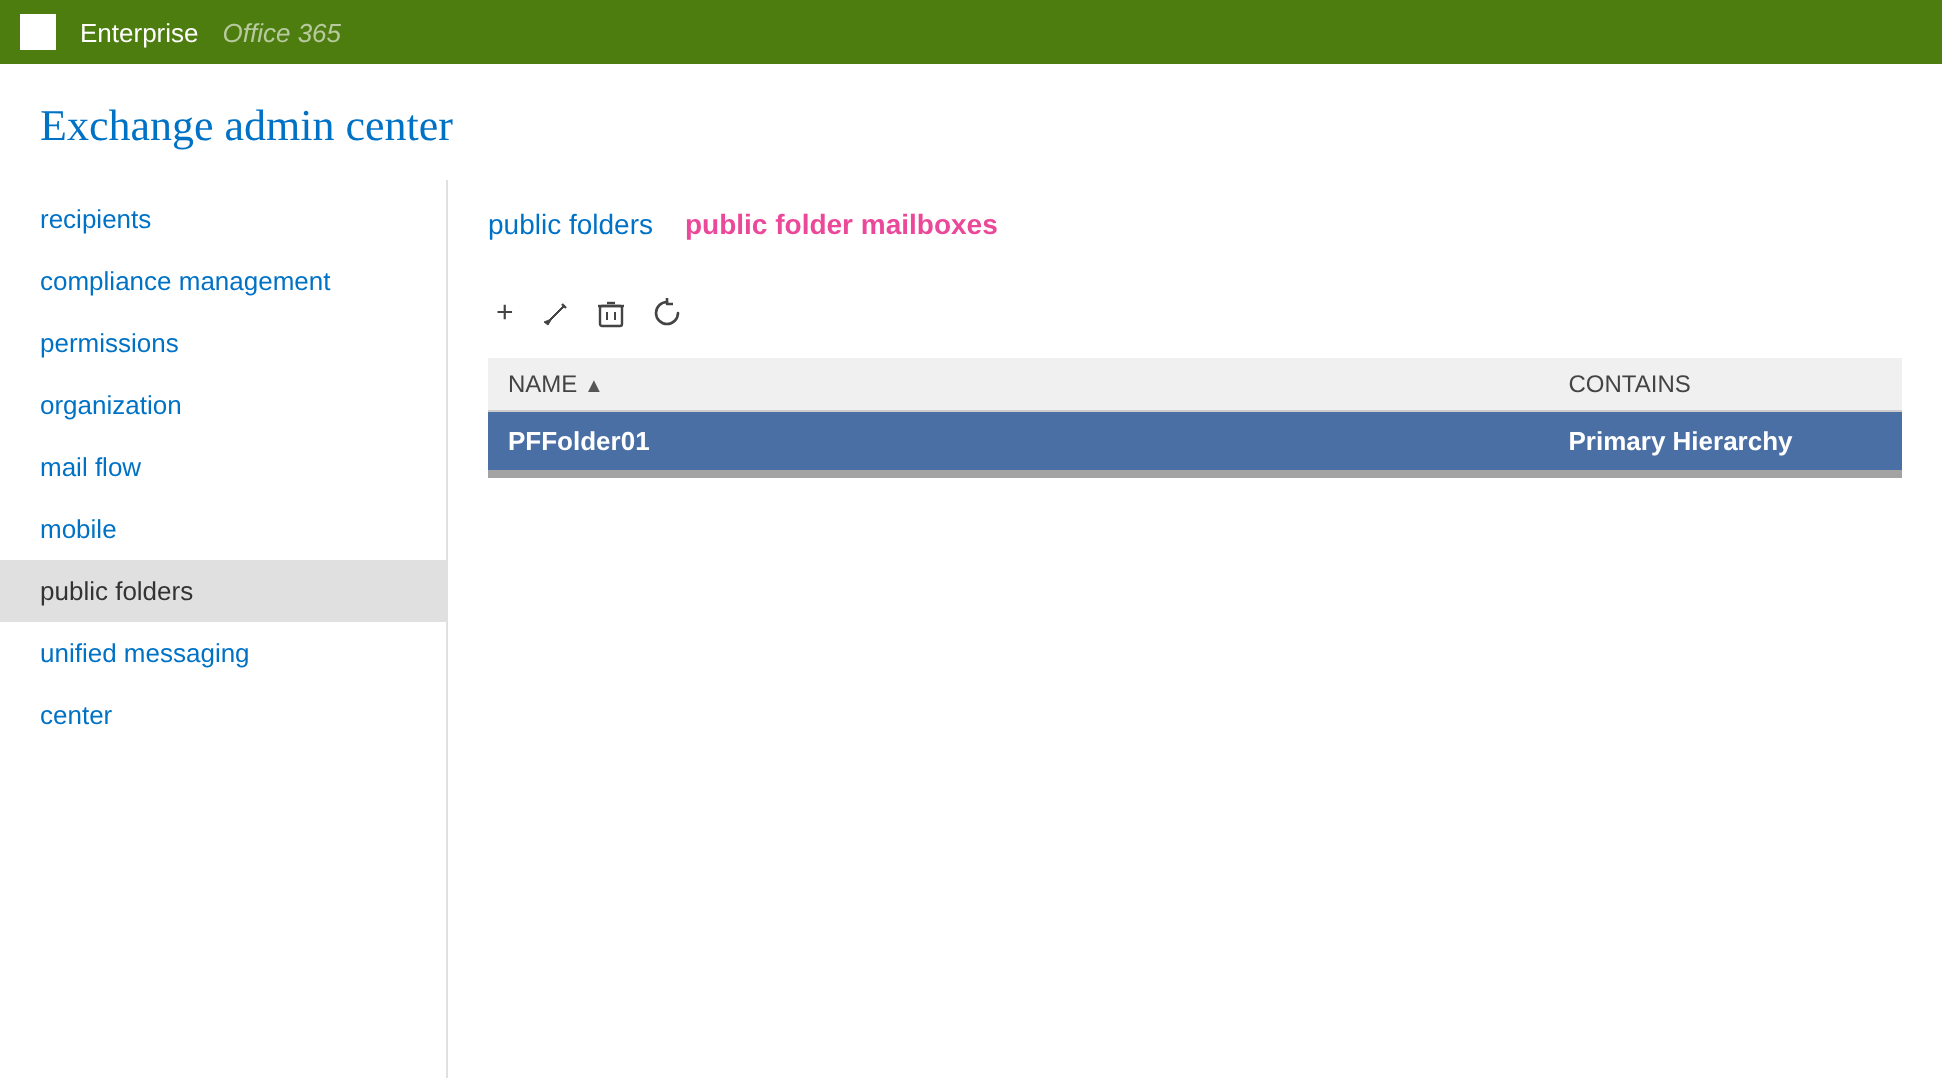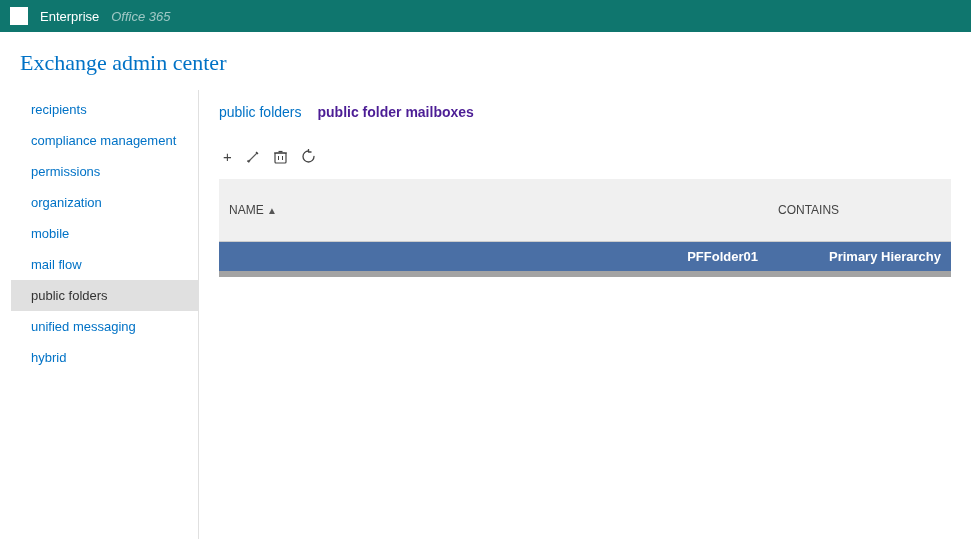--- a/index.html
+++ b/index.html
@@ -1,20 +1,20 @@
 <!DOCTYPE html>
 <html><head>
   <meta charset="utf-8">
   <style>
     * { margin: 0; padding: 0; box-sizing: border-box; }
     body { font-family: 'Segoe UI', Arial, sans-serif; font-size: 13px; color: #333; background: #fff; height: 541px; width: 971px; overflow: hidden; }
 
     
     .topbar {
-      background: #0f766e;
+      background: #4d7c0f;
       height: 32px;
       display: flex;
       align-items: center;
       padding: 0 10px;
       gap: 12px;
     }
     .topbar-logo {
       width: 18px; height: 18px;
       background: white;
       display: flex; align-items: center; justify-content: center;
@@ -41,25 +41,24 @@
     }
 
     
     .main-layout {
       display: flex;
       height: calc(541px - 32px - 60px);
     }
 
     
     .sidebar {
-      width: 188px;
+      width: 224px;
       flex-shrink: 0;
       border-right: 1px solid #e0e0e0;
       padding-top: 4px;
-      margin-left: 11px;
     }
     .sidebar-item {
       padding: 8px 20px;
       cursor: pointer;
       color: #0072C6;
       font-size: 13px;
       display: block;
     }
     .sidebar-item.active {
       background: #e0e0e0;
@@ -82,21 +81,21 @@
       padding: 14px 0 10px 0;
       border-bottom: none;
     }
     .tab {
       font-size: 14px;
       cursor: pointer;
       padding-bottom: 2px;
       text-decoration: none;
     }
     .tab.inactive { color: #0072C6; }
-    .tab.active-tab { color: #4c1d95; font-weight: 600; text-decoration: none; }
+    .tab.active-tab { color: #ec4899; font-weight: 600; text-decoration: none; }
 
     
     .toolbar {
       display: flex;
       align-items: center;
       gap: 6px;
       padding: 14px 0 8px 0;
     }
     .toolbar-btn {
       background: none;
@@ -113,32 +112,31 @@
       width: 100%;
       border-collapse: collapse;
       margin-top: 4px;
     }
     .data-table thead tr {
       background: #f0f0f0;
       border-bottom: 1px solid #ccc;
     }
     .data-table thead th {
       text-align: left;
-      padding: 24px 10px;
+      padding: 6px 10px;
       font-weight: 500;
       font-size: 12px;
       color: #444;
       border-right: none;
     }
     .sort-arrow { font-size: 10px; color: #555; }
 
     .data-table tbody tr {
-      border-bottom: 6px solid #a3a3a3;
-      cursor: pointer;
-      text-align: right;
+      border-bottom: 4px solid #a3a3a3;
+      cursor: pointer;
     }
     .data-table tbody tr.selected {
       background: #4a6fa5;
       color: white;
     }
     .data-table tbody td {
       padding: 7px 10px;
       font-size: 13px;
     }
     .data-table tbody tr.selected td {
@@ -164,25 +162,25 @@
 
 <div class="page-title">Exchange admin center</div>
 
 <div class="main-layout">
 
   <nav class="sidebar">
     <a class="sidebar-item">recipients</a>
     <a class="sidebar-item">compliance management</a>
     <a class="sidebar-item">permissions</a>
     <a class="sidebar-item">organization</a>
+    <a class="sidebar-item">mail flow</a>
     <a class="sidebar-item">mobile</a>
-    <a class="sidebar-item">mail flow</a>
     <a class="sidebar-item active">public folders</a>
     <a class="sidebar-item">unified messaging</a>
-    <a class="sidebar-item">hybrid</a>
+    <a class="sidebar-item">center</a>
   </nav>
 
   <div class="content">
 
     <div class="tabs">
       <a class="tab inactive">public folders</a>
       <a class="tab active-tab">public folder mailboxes</a>
     </div>
 
     <div class="toolbar">

